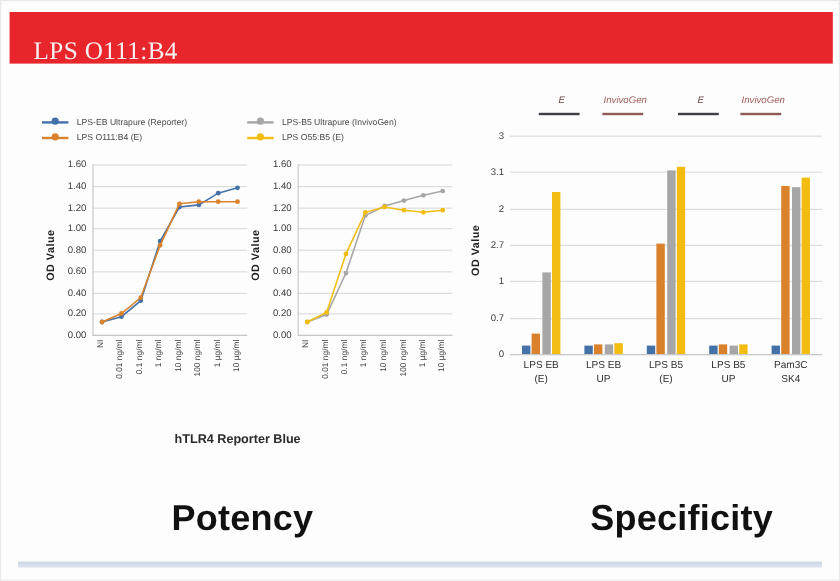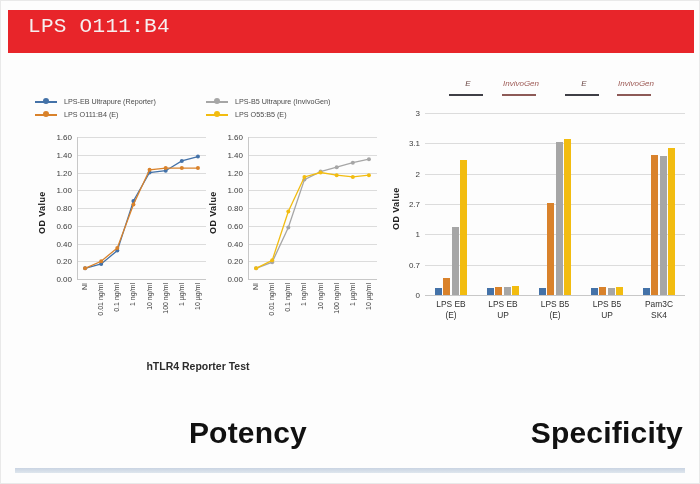--- a/index.html
+++ b/index.html
@@ -15,24 +15,24 @@
     background:#fdfdfd;
     border:1px solid #e9e9e9;
     box-sizing:border-box;
   }
   
   .banner{
     position:absolute;left:7px;top:9px;width:686px;height:43px;
     background:#e8252a;
   }
   .banner-title{
-    position:absolute;left:20px;top:5px;
+    position:absolute;left:20px;top:20px;
     color:#f6efef;font-size:21px;font-weight:400;
     letter-spacing:.3px;
-    font-family:Liberation Mono, monospace;
+    font-family:Liberation Serif, serif;
   }
   
   .panel{position:absolute;}
   .legend-row{display:flex;align-items:center;margin-bottom:4px;}
   .legend-mark{width:22px;height:2px;position:relative;margin-right:7px;}
   .legend-mark:after{
     content:"";position:absolute;left:8px;top:-2px;
     width:6px;height:6px;border-radius:50%;
   }
   .legend-text{font-size:7.2px;color:#4a4a4a;white-space:nowrap;}
@@ -68,21 +68,21 @@
   .grp-rule.dark{background:#3f3f46;}
   .grp-head.dark{color:#6d4a48;}
   
   .caption{
     position:absolute;text-align:center;
     font-size:10.5px;font-weight:bold;color:#2b2b2b;
     line-height:16px;
   }
   .caption .hl{color:#c02026;}
   .bigword{
-    position:absolute;text-align:right;
+    position:absolute;text-align:center;
     font-size:30px;font-weight:bold;color:#111;
     letter-spacing:.2px;
   }
   .footer-band{
     position:absolute;left:14px;right:14px;bottom:10px;height:5px;
     background:linear-gradient(180deg,#c9d4e2 0%,#dfe6ee 100%);
   }
 </style>
 </head>
 <body>
@@ -304,21 +304,21 @@
         </div>
         <div class="cat-label" style="left:234px;top:192px;width:52px;">
           <div>Pam3C</div>
           <div>SK4</div>
         </div>
         <div style="position:absolute;left:26px;top:188px;width:260px;height:1px;background:#c8c8c8;"></div>
       </div>
   </div>
 
   <div class="caption" style="left:36px;top:357px;width:322px;">
-    <div>hTLR4 Reporter Test</div>
+    <div>hTLR4 Reporter Blue</div>
   </div>
 
 
   <div class="bigword" style="left:96px;top:415px;width:210px;">Potency</div>
   <div class="bigword" style="left:452px;top:415px;width:230px;">Specificity</div>
 
   <div class="footer-band"></div>
 </div>
 
 </body></html>

